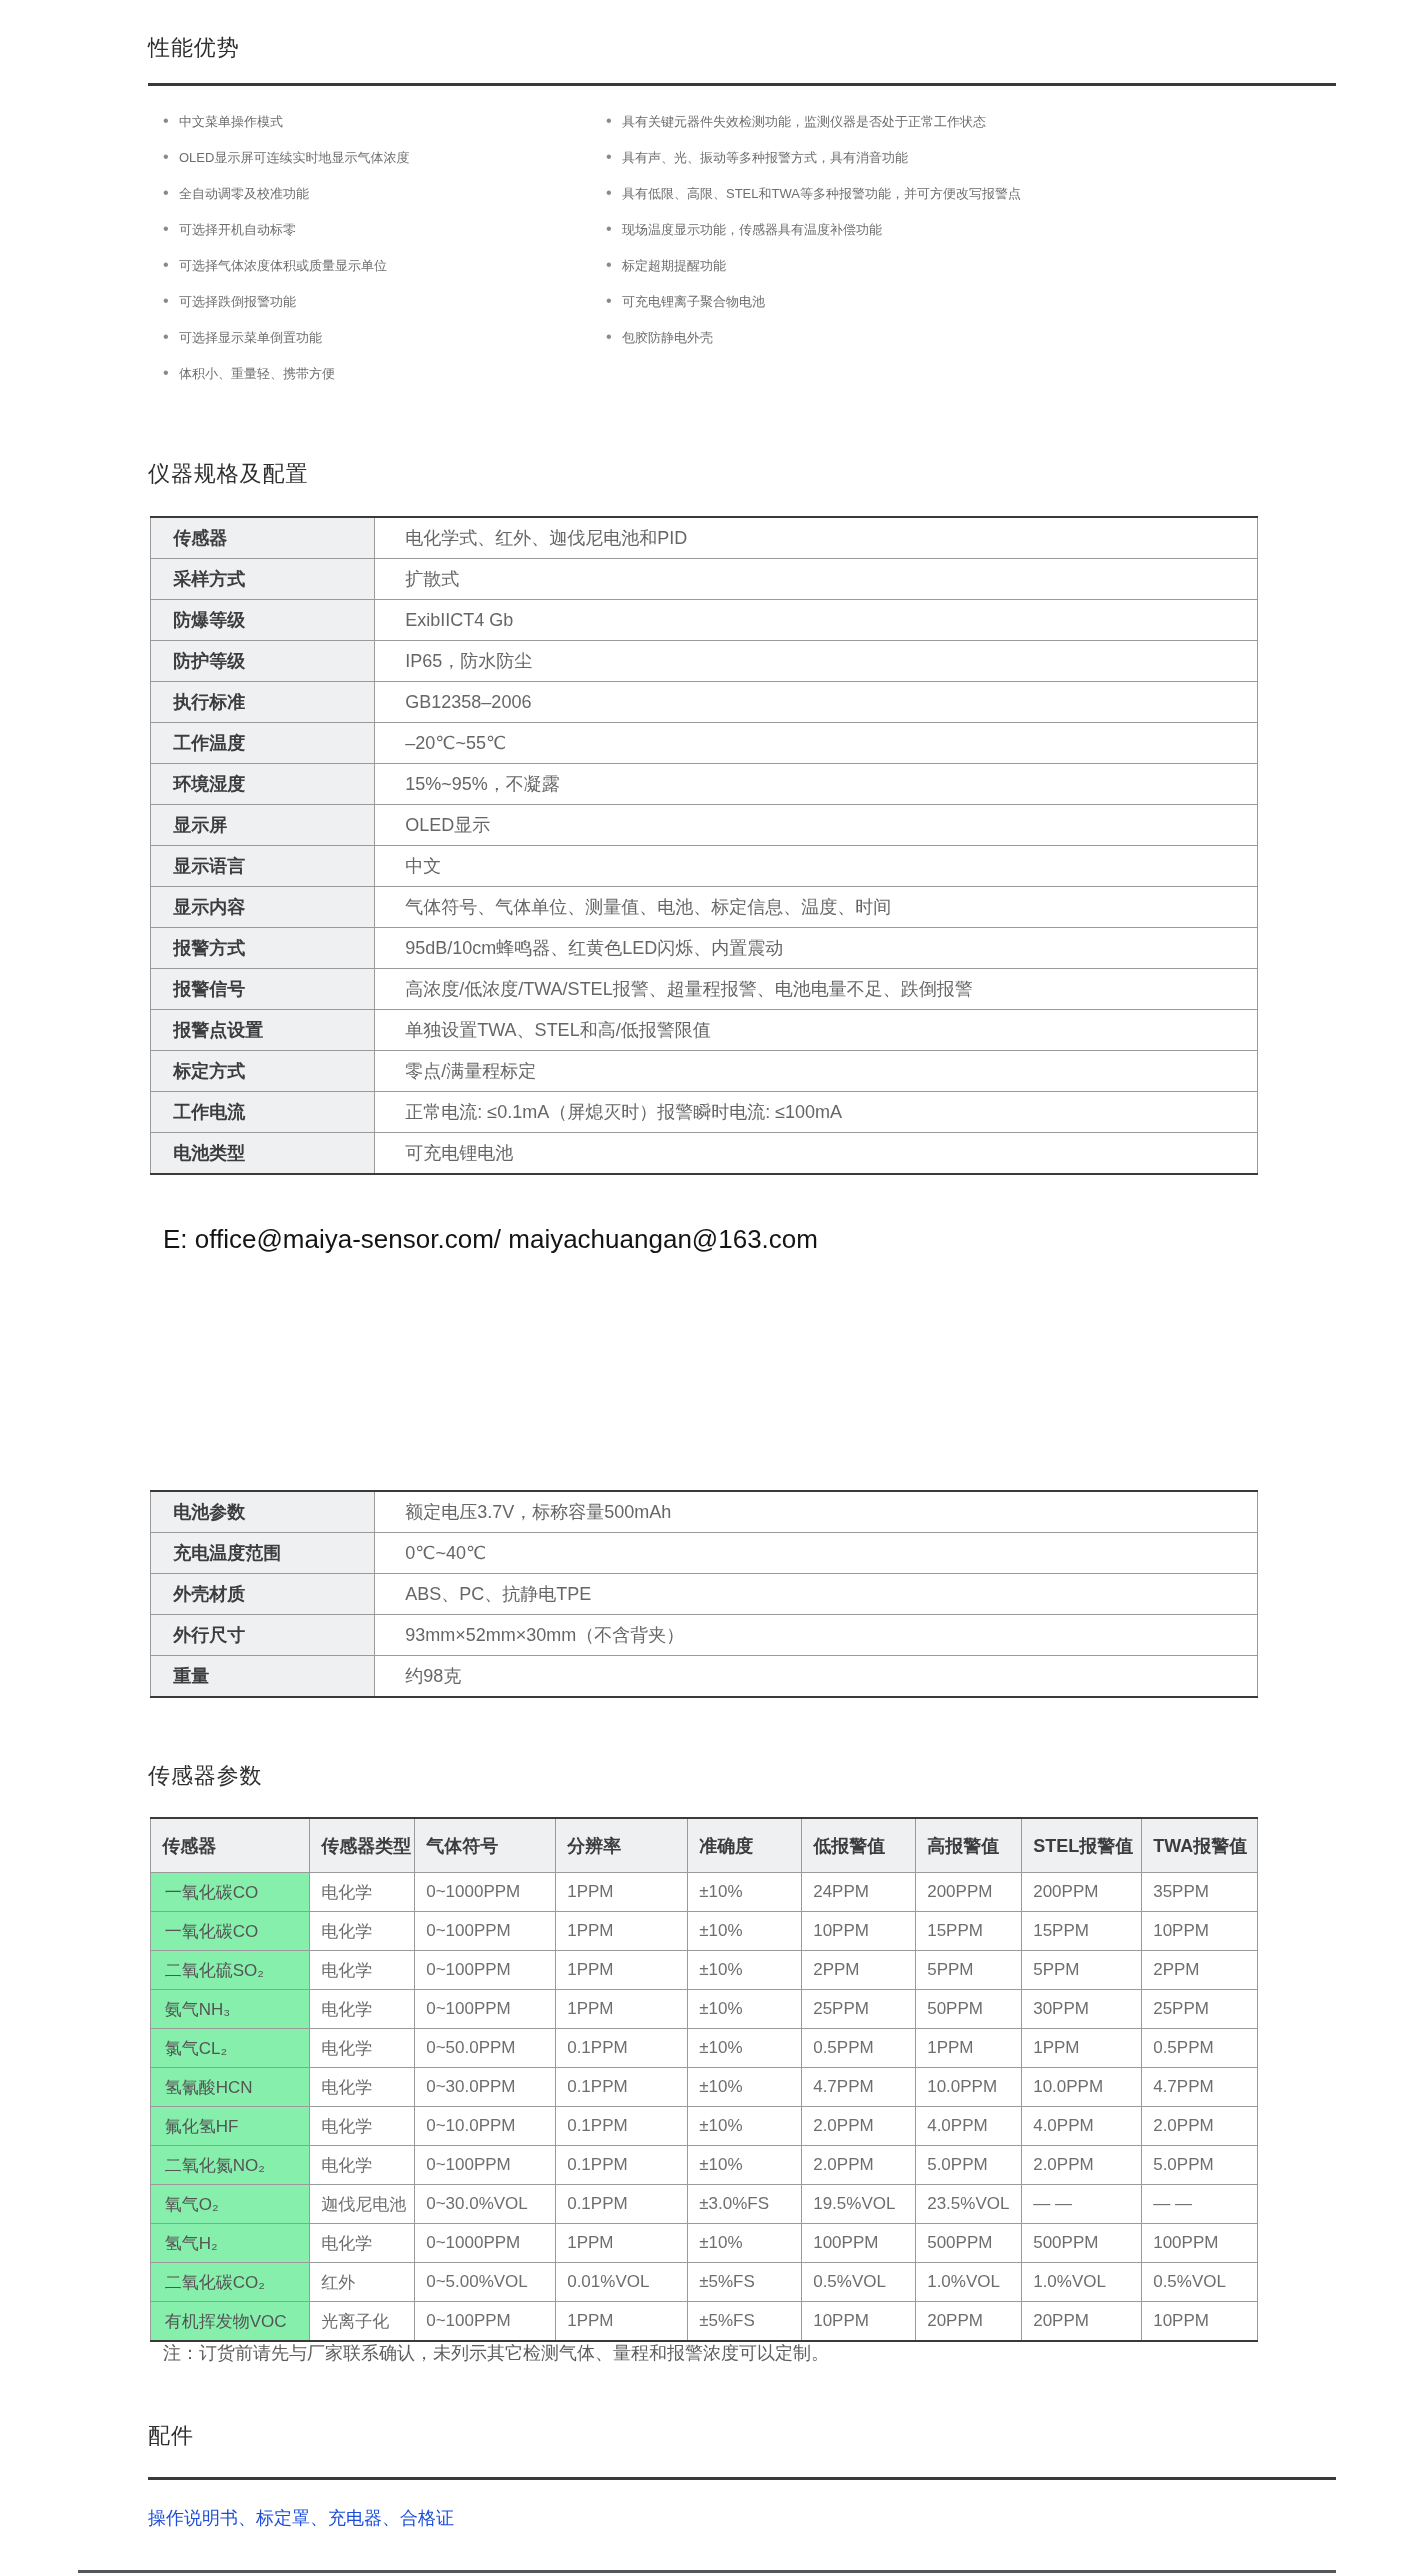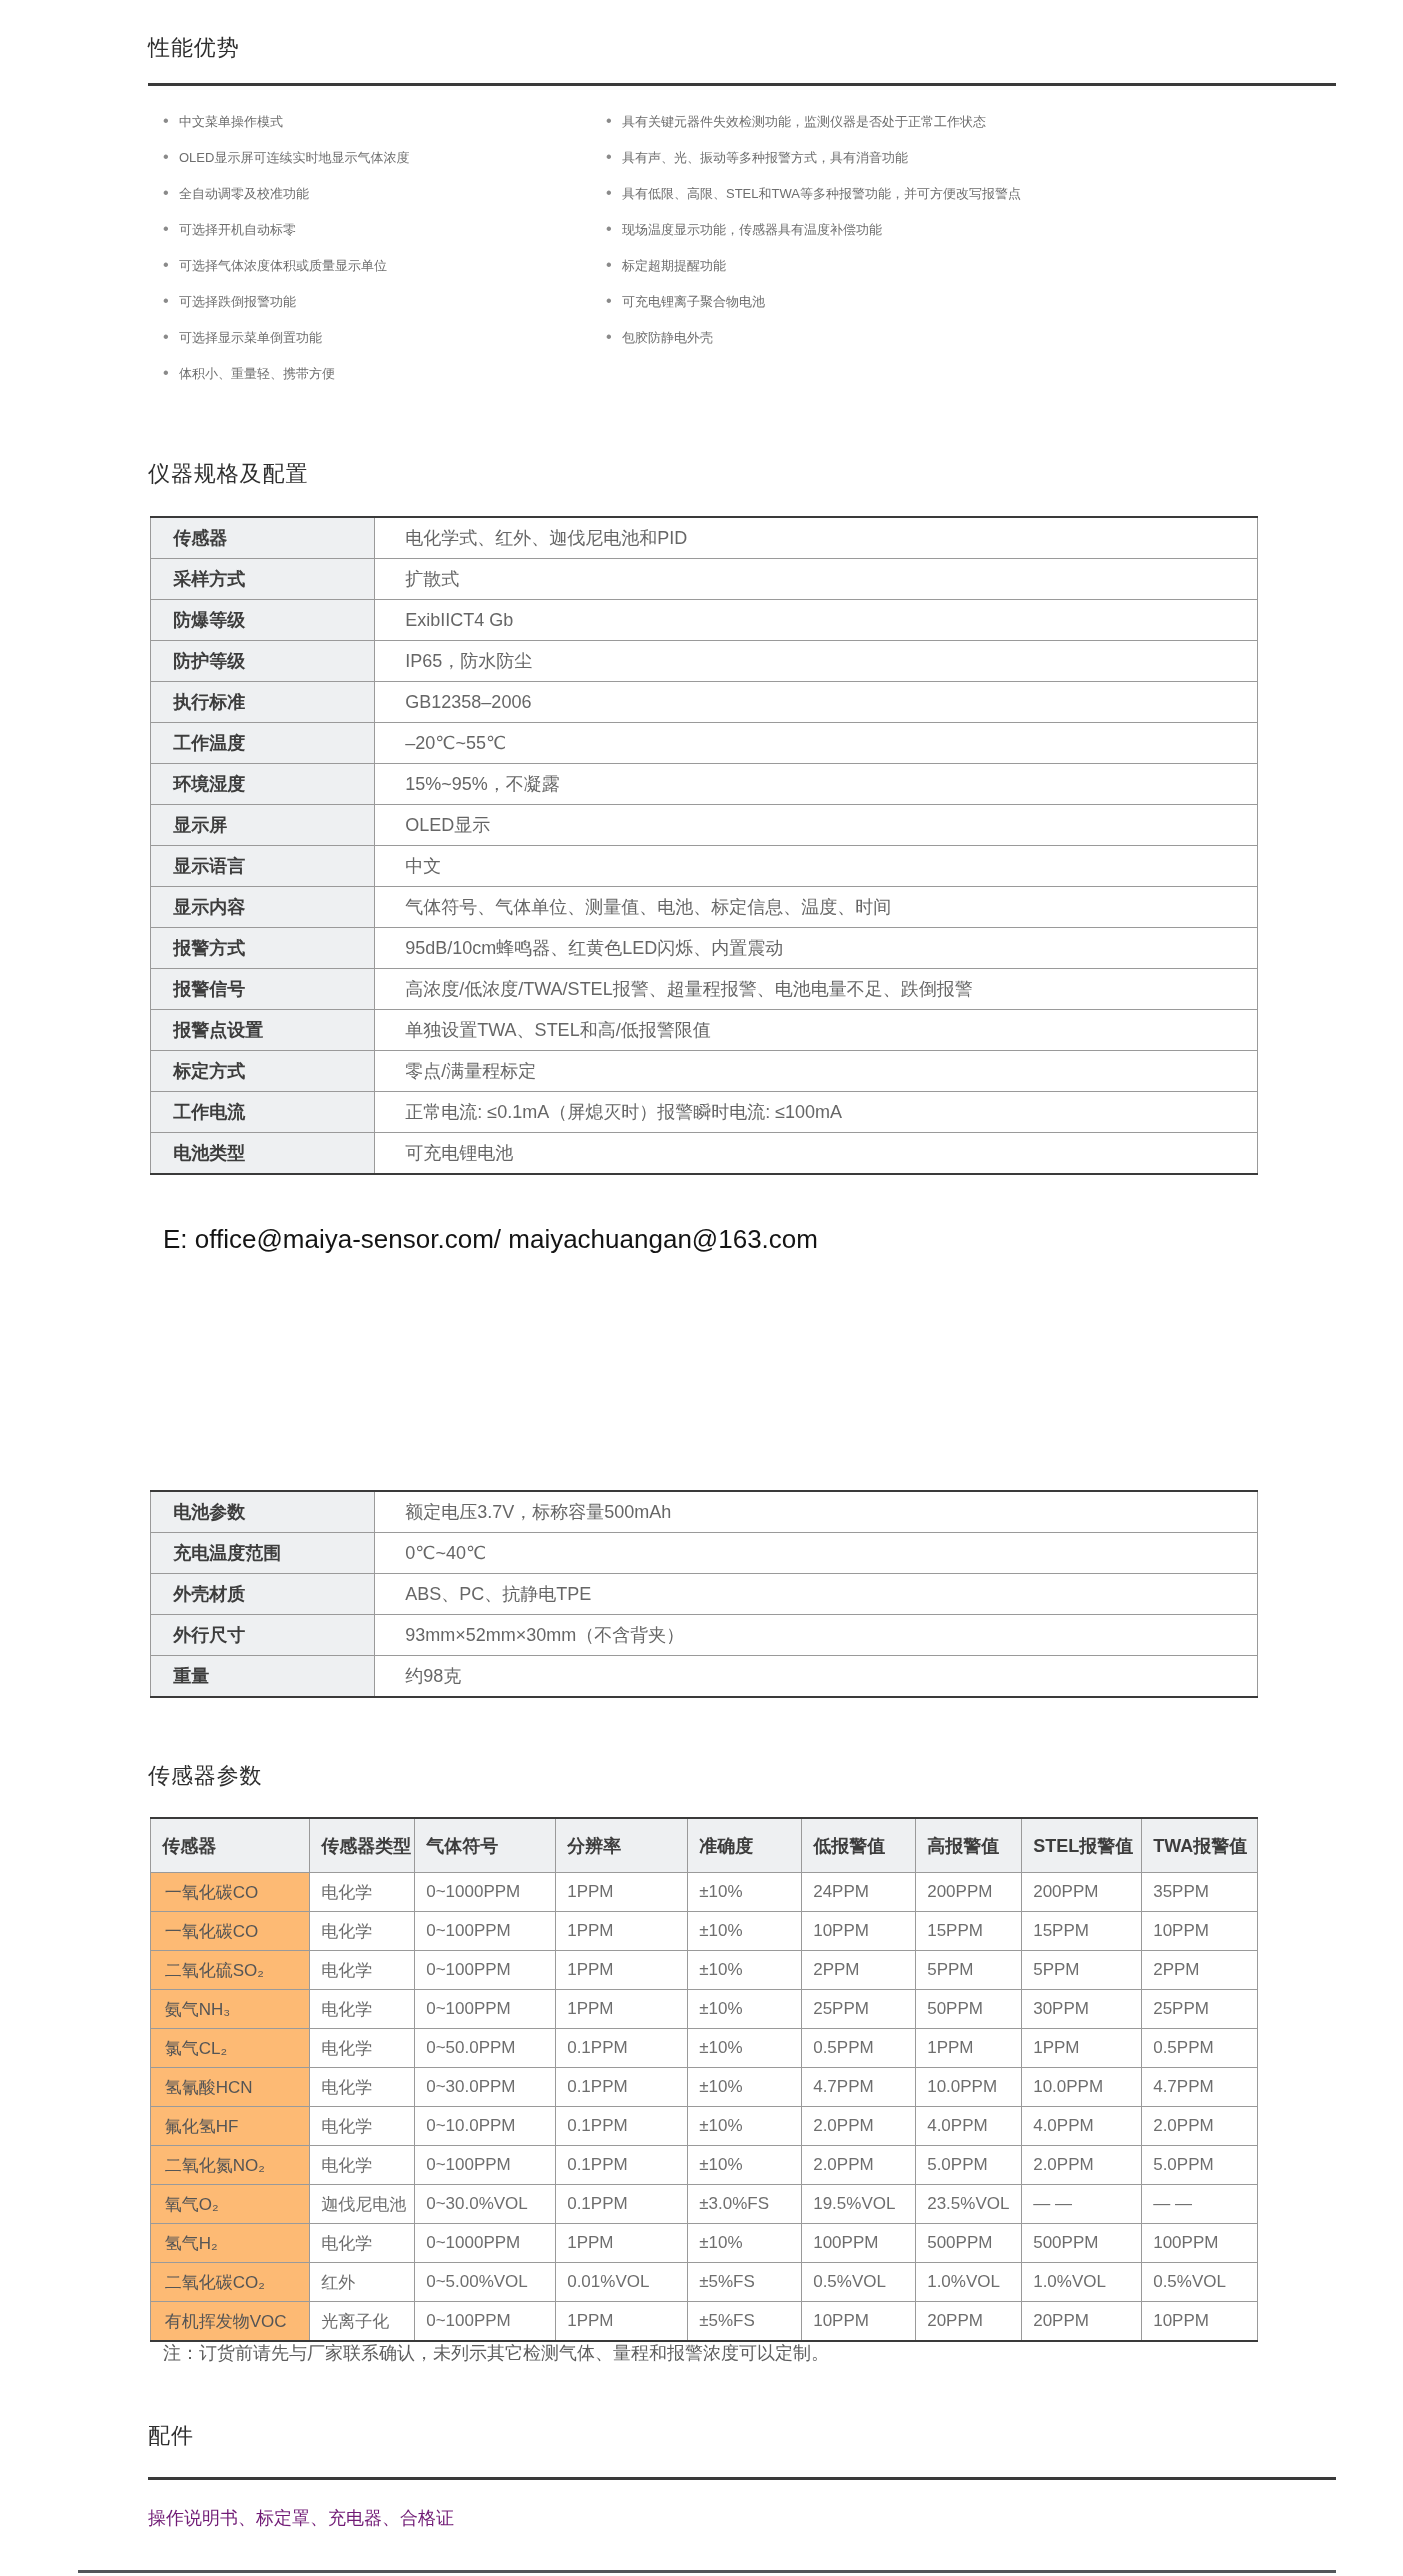--- a/index.html
+++ b/index.html
@@ -22,27 +22,27 @@
   table.spec td.label{width:200px;background:#eef0f2;color:#3d3d3d;font-weight:bold;padding-left:22.3px;}
   table.spec td.value{color:#666666;padding-left:30px;}
 
   
   table.sensor{border-collapse:collapse;table-layout:fixed;width:1108px;
                border-top:2.6px solid #3a3a3a;border-bottom:2.6px solid #3a3a3a;}
   table.sensor th{background:#eef0f2;height:51px;font-size:18px;color:#3d3d3d;font-weight:bold;
                   text-align:left;padding-left:11.2px;border:0.9px solid #9a9a9a;white-space:nowrap;overflow:hidden;}
   table.sensor td{height:36px;font-size:17px;color:#6e6e6e;text-align:left;padding-left:11.2px;
                   border:0.9px solid #9a9a9a;vertical-align:middle;white-space:nowrap;overflow:hidden;}
-  table.sensor td.first{background:#fdba74;color:#555555;padding-left:13.7px;}
+  table.sensor td.first{background:#86efac;color:#555555;padding-left:13.7px;}
   .c1{width:159px}.c2{width:105px}.c3{width:141px}.c4{width:132px}.c5{width:114px}
   .c6{width:114px}.c7{width:106px}.c8{width:120px}.c9{width:116px}
 
   .email-line{font-size:26px;color:#141414;letter-spacing:0px;white-space:nowrap;}
   .note-line{font-size:18px;color:#5d5d5d;white-space:nowrap;}
-  .plain-line{font-size:18px;color:#701a75;white-space:nowrap;}
+  .plain-line{font-size:18px;color:#1d4ed8;white-space:nowrap;}
   .bottom-bar{height:3.4px;background:#53565a;}
 </style>
 </head>
 <body>
 
 <div class="abs sec-title" style="left:148px;top:33px;">性能优势</div>
 <div class="abs sec-rule" style="top:83px;"></div>
 
 <div class="abs bullet-col" style="left:163px;top:103px;">
     <div class="bullet-item">中文菜单操作模式</div>

